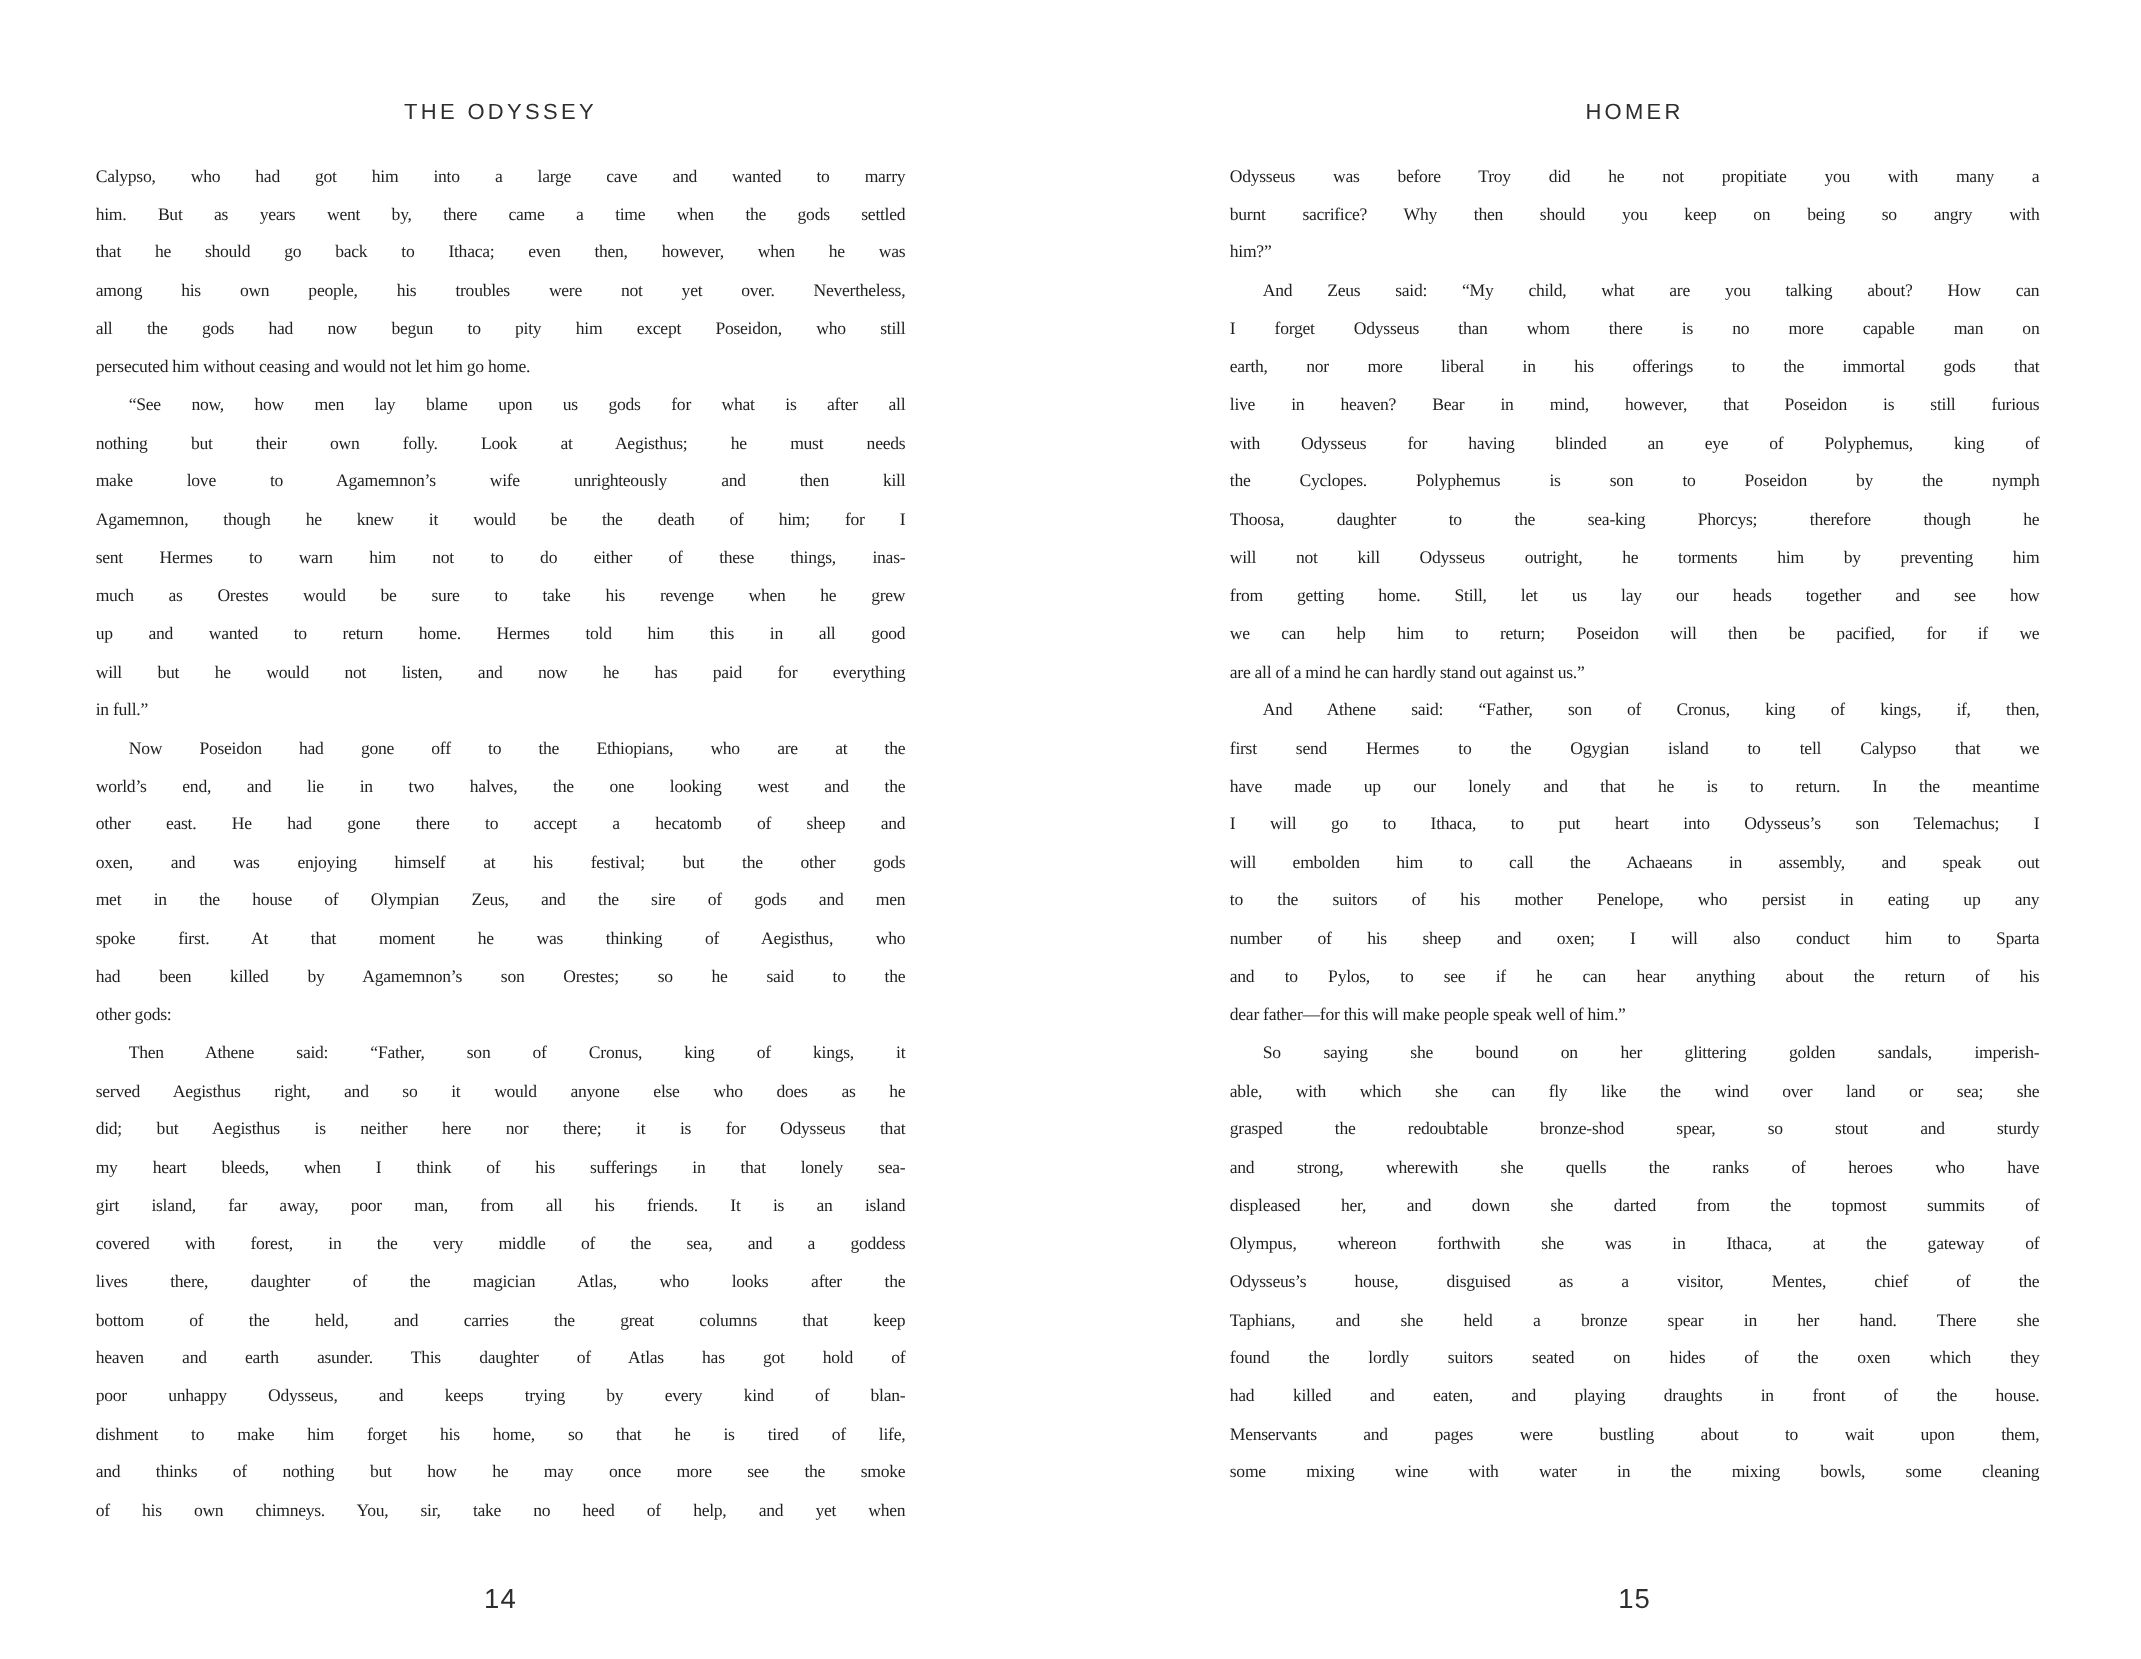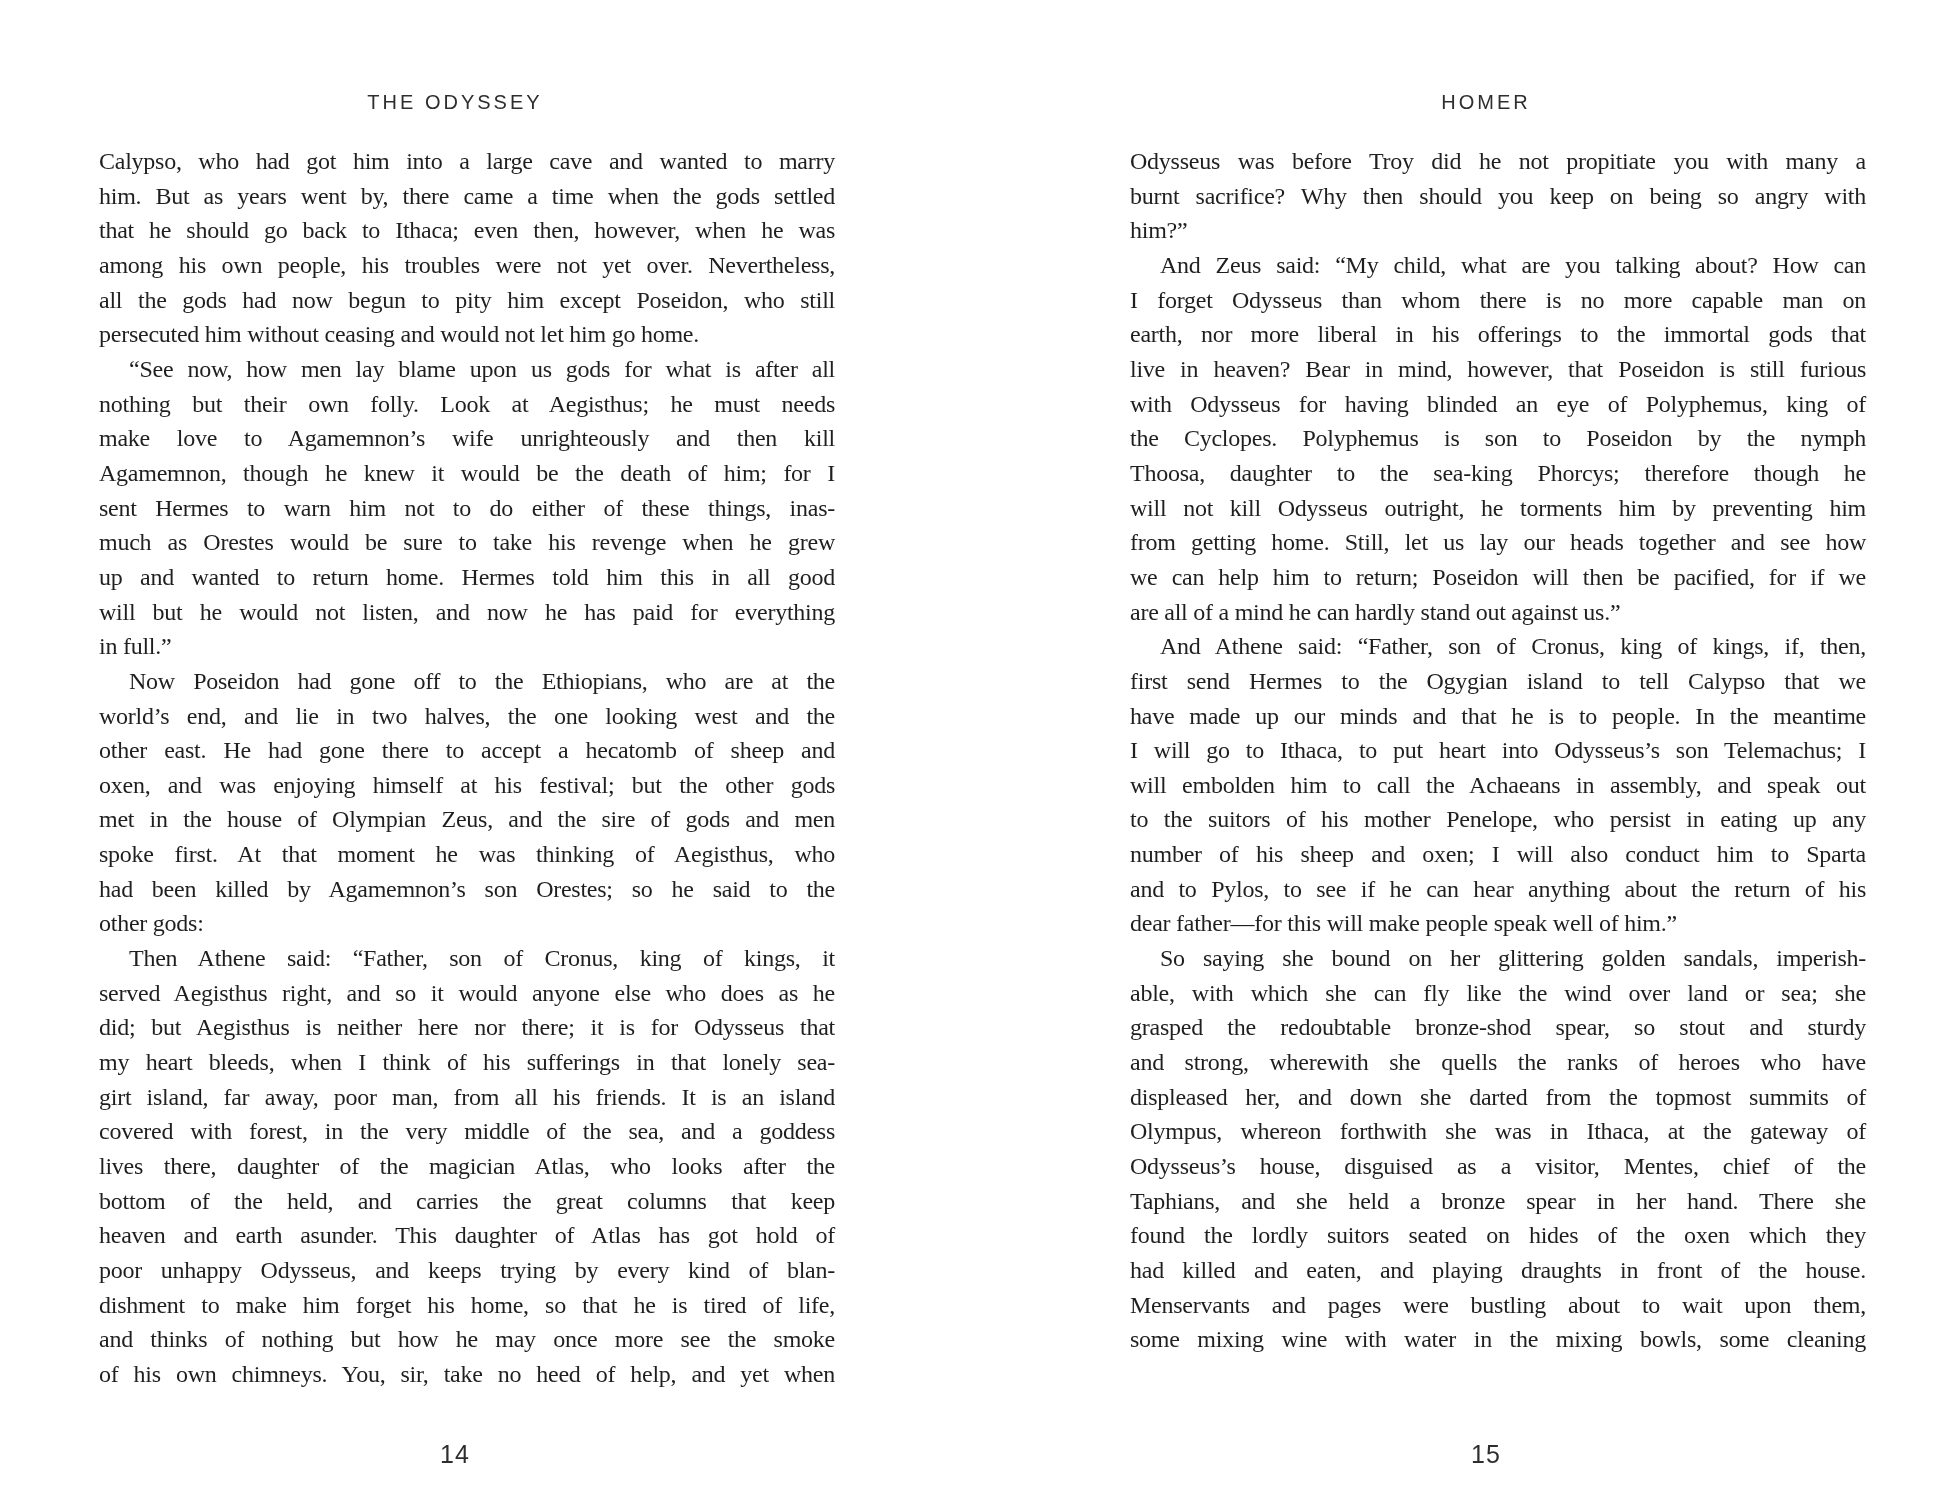--- a/index.html
+++ b/index.html
@@ -37,24 +37,24 @@
     font-family: "Liberation Sans", sans-serif;
     font-size: 20px;
     font-weight: 400;
     letter-spacing: 3px;
     color: var(--muted-ink);
     white-space: nowrap;
   }
   .page-body {
     position: absolute;
     top: 144px;
-    left: 12px;
+    left: 0;
     width: 736px;
     font-family: "Liberation Serif", serif;
-    font-size: 24px;
+    font-size: 16px;
     line-height: 34.65px;
     letter-spacing: -0.25px;
     color: var(--ink);
   }
   .line {
     text-align: justify;
     text-align-last: justify;
     white-space: normal;
   }
   .paragraph > .line:last-child { text-align-last: left; }
@@ -145,21 +145,21 @@
           <div class="line">the Cyclopes. Polyphemus is son to Poseidon by the nymph</div>
           <div class="line">Thoosa, daughter to the sea-king Phorcys; therefore though he</div>
           <div class="line">will not kill Odysseus outright, he torments him by preventing him</div>
           <div class="line">from getting home. Still, let us lay our heads together and see how</div>
           <div class="line">we can help him to return; Poseidon will then be pacified, for if we</div>
           <div class="line">are all of a mind he can hardly stand out against us.”</div>
         </div>
         <div class="paragraph indent">
           <div class="line">And Athene said: “Father, son of Cronus, king of kings, if, then,</div>
           <div class="line">first send Hermes to the Ogygian island to tell Calypso that we</div>
-          <div class="line">have made up our minds and that he is to people. In the meantime</div>
+          <div class="line">have made up our lonely and that he is to return. In the meantime</div>
           <div class="line">I will go to Ithaca, to put heart into Odysseus’s son Telemachus; I</div>
           <div class="line">will embolden him to call the Achaeans in assembly, and speak out</div>
           <div class="line">to the suitors of his mother Penelope, who persist in eating up any</div>
           <div class="line">number of his sheep and oxen; I will also conduct him to Sparta</div>
           <div class="line">and to Pylos, to see if he can hear anything about the return of his</div>
           <div class="line">dear father—for this will make people speak well of him.”</div>
         </div>
         <div class="paragraph indent continues">
           <div class="line">So saying she bound on her glittering golden sandals, imperish-</div>
           <div class="line">able, with which she can fly like the wind over land or sea; she</div>

